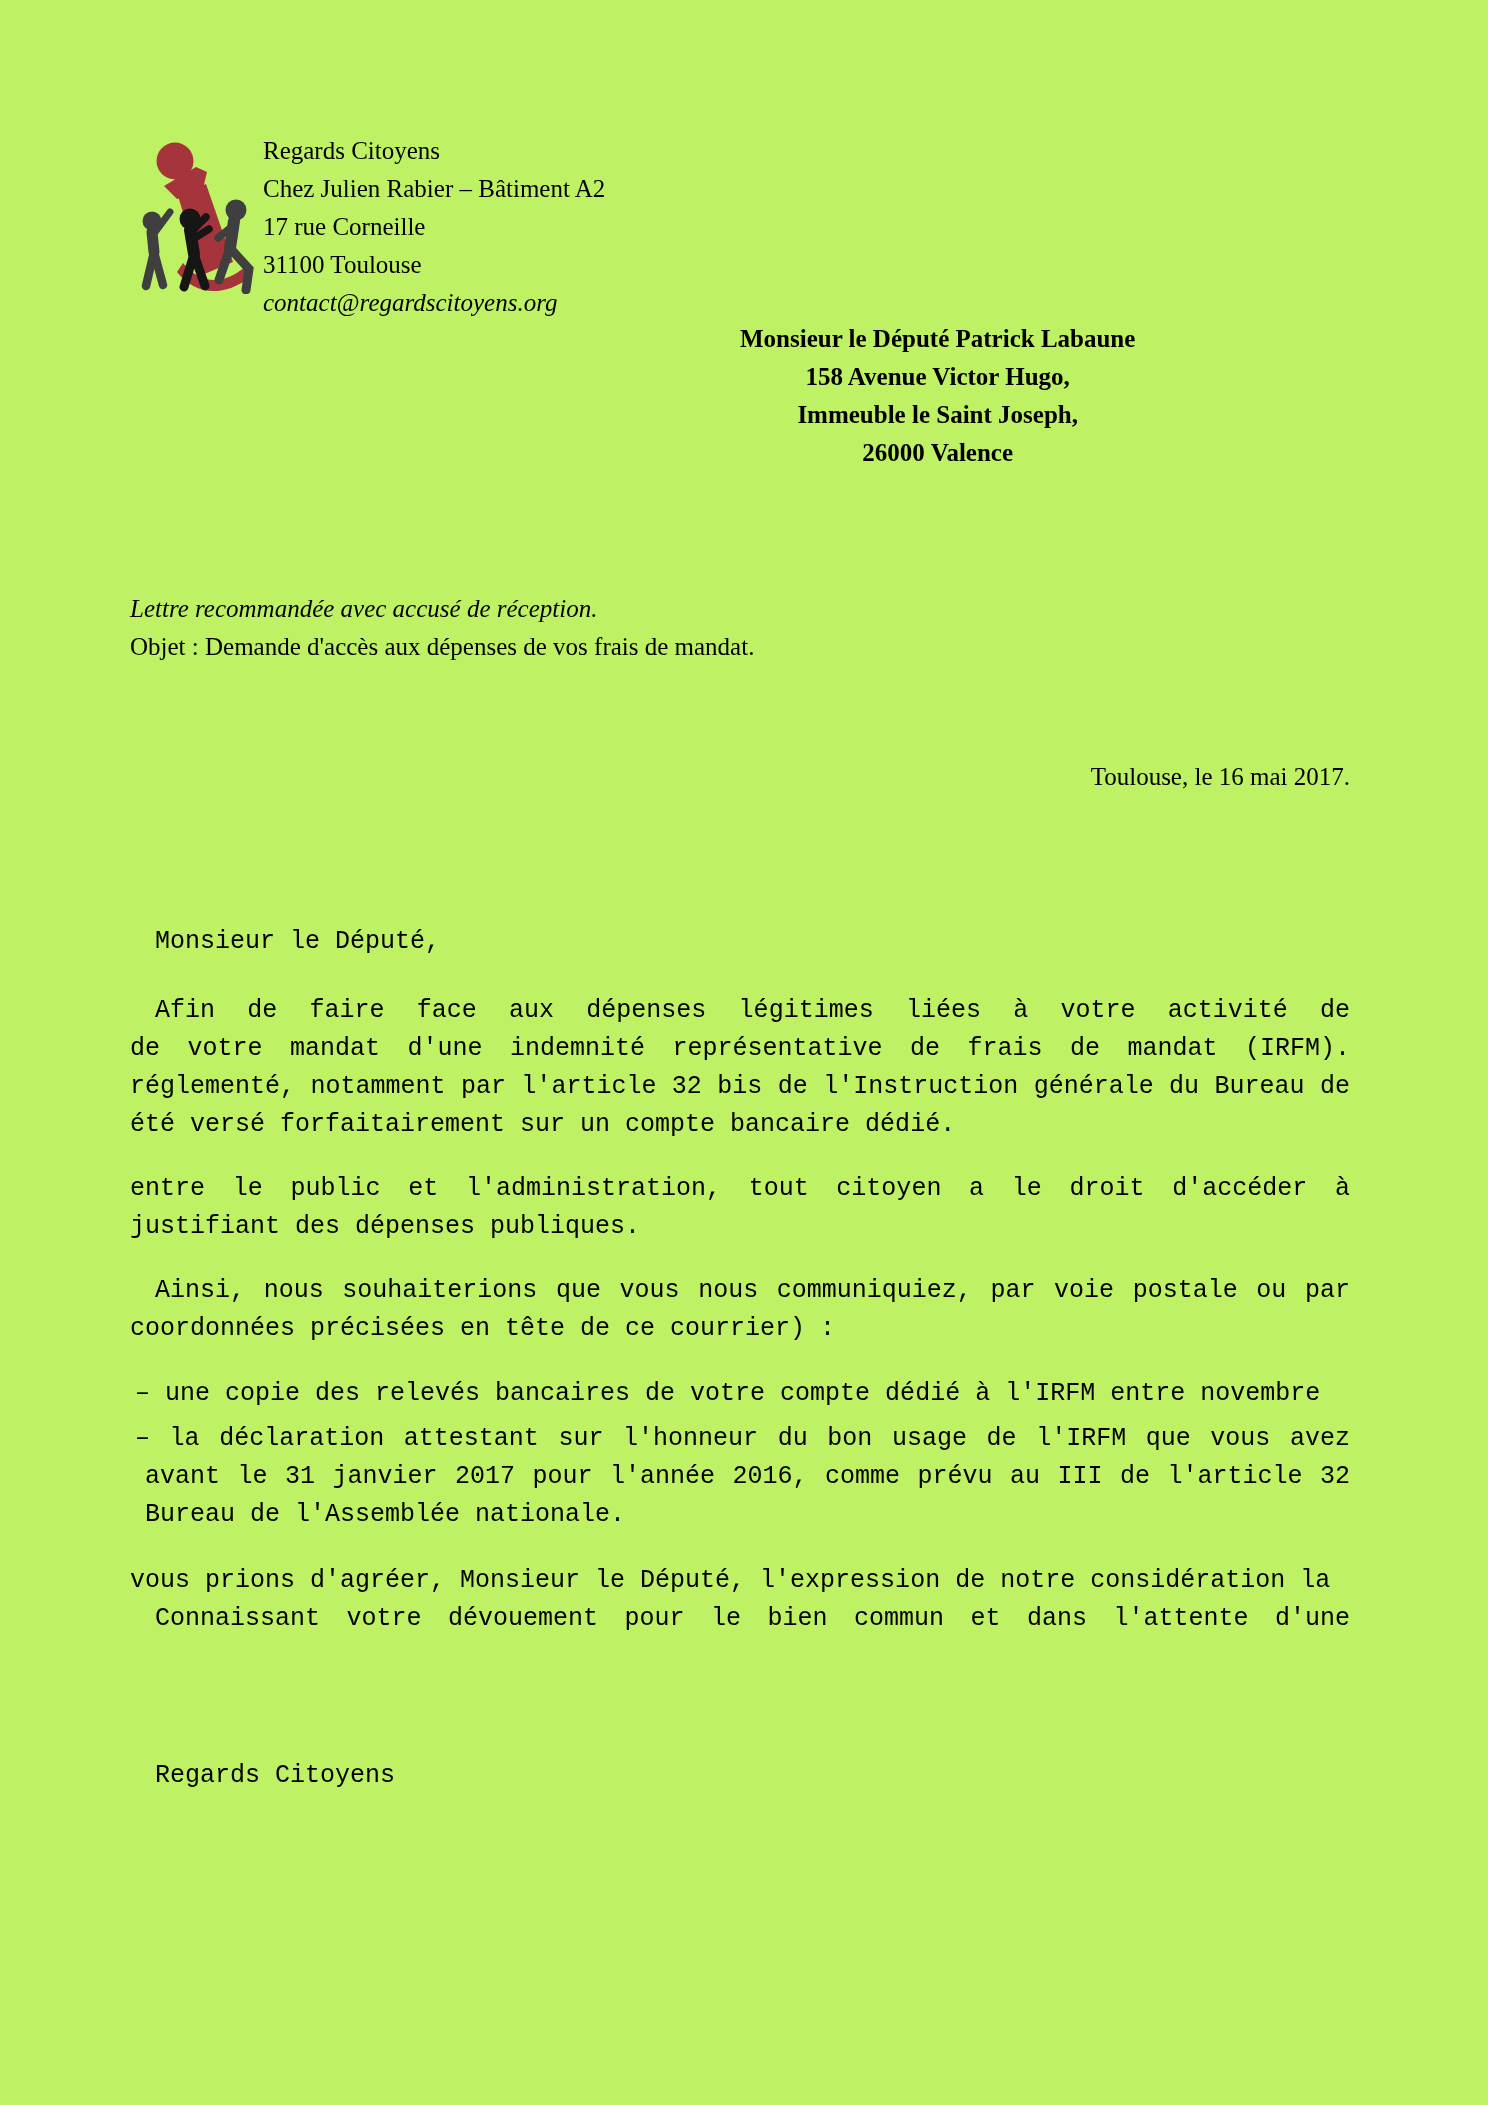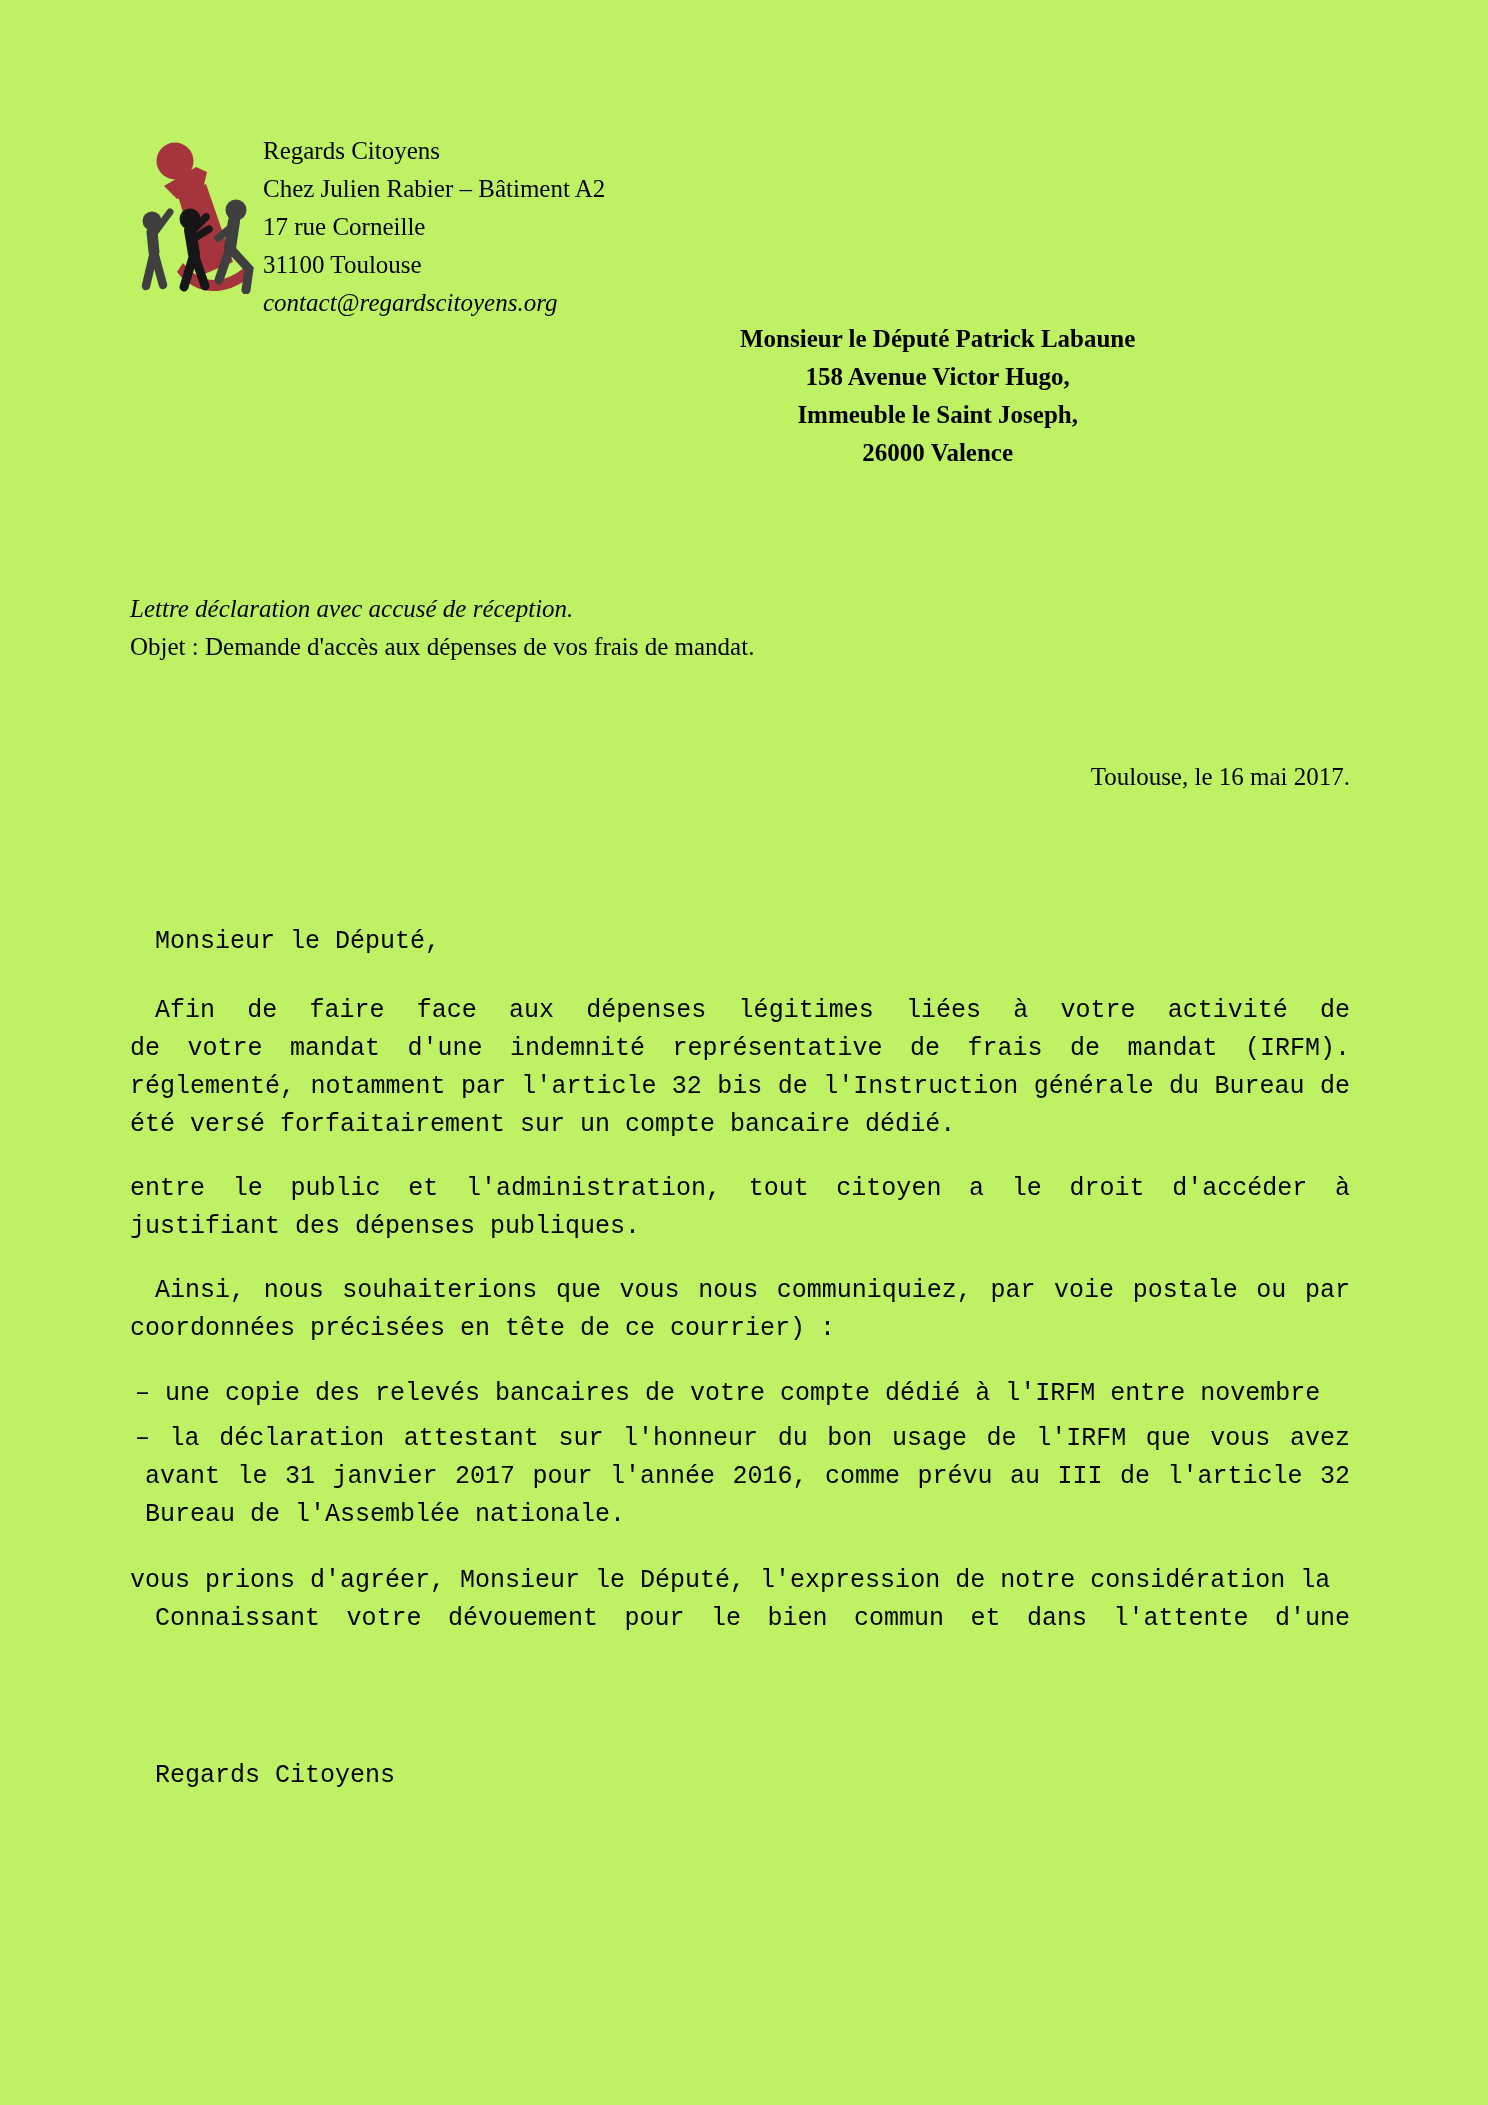--- a/index.html
+++ b/index.html
@@ -87,21 +87,21 @@
   </div>
 
   <div class="abs recipient">
     <div>Monsieur le Député Patrick Labaune</div>
     <div>158 Avenue Victor Hugo,</div>
     <div>Immeuble le Saint Joseph,</div>
     <div>26000 Valence</div>
   </div>
 
   <div class="abs reference">
-    <div class="ref-italic">Lettre déclaration avec accusé de réception.</div>
+    <div class="ref-italic">Lettre recommandée avec accusé de réception.</div>
     <div>Objet : Demande d'accès aux dépenses de vos frais de mandat.</div>
   </div>
 
   <div class="abs date-row">Toulouse, le 16 mai 2017.</div>
 
   <div class="abs letter-body">
 
     <div class="bl indent salutation">Monsieur le Député,</div>
 
     <div class="para-1">

